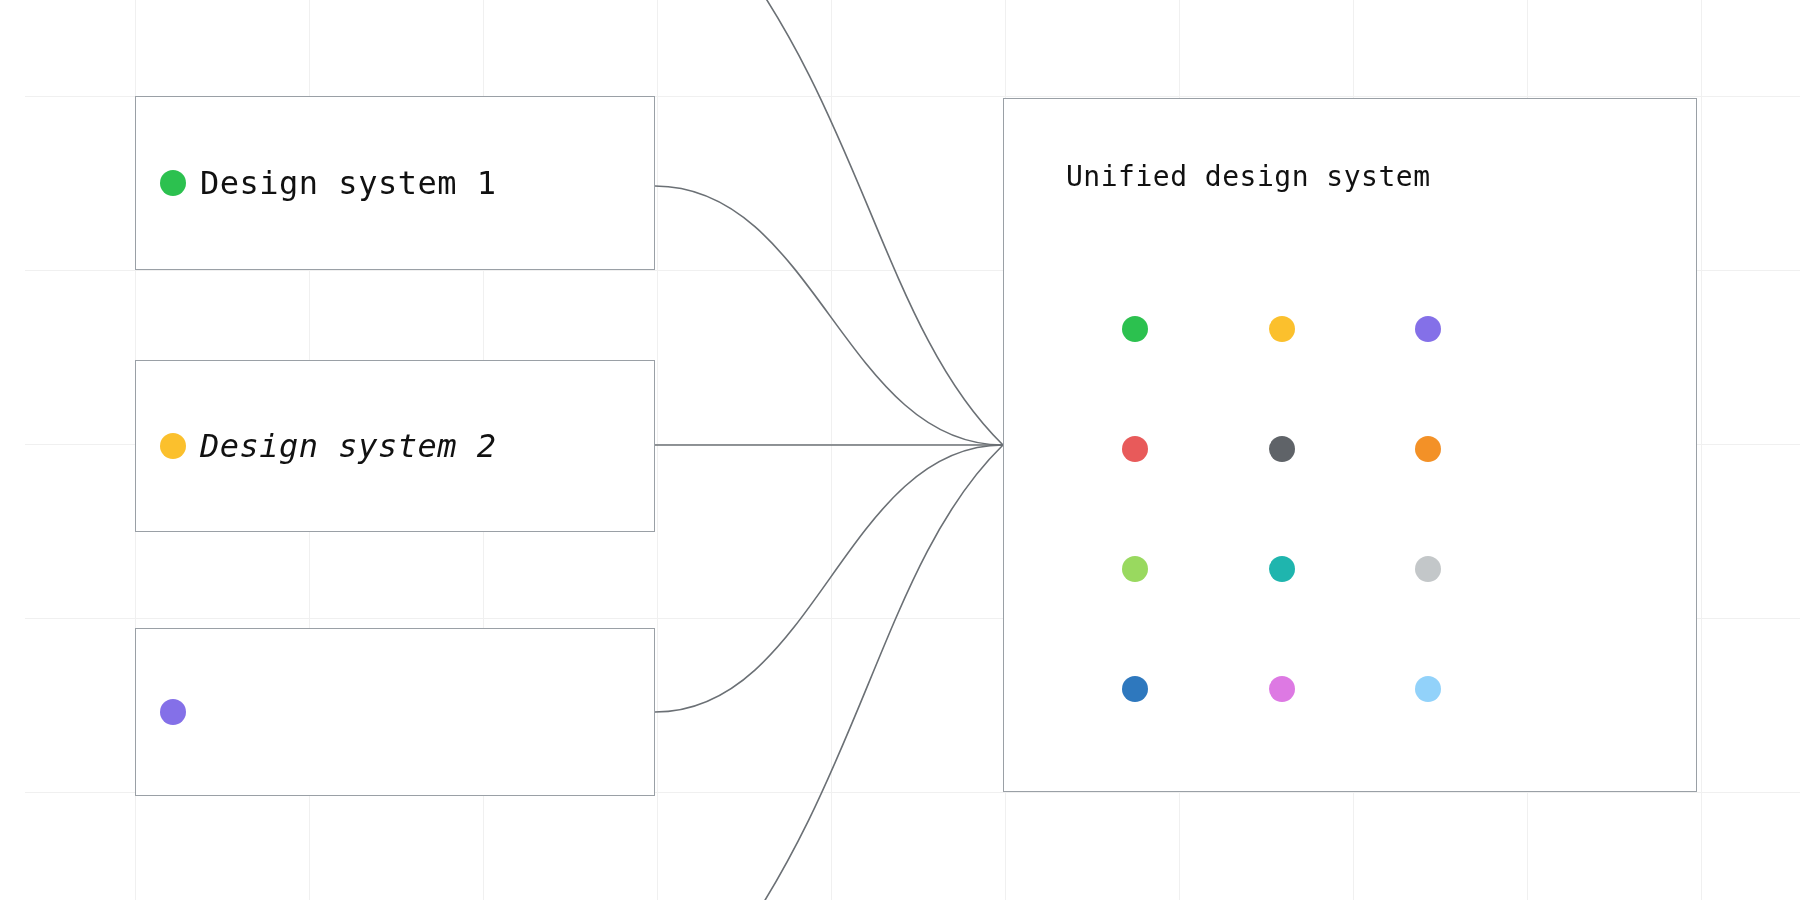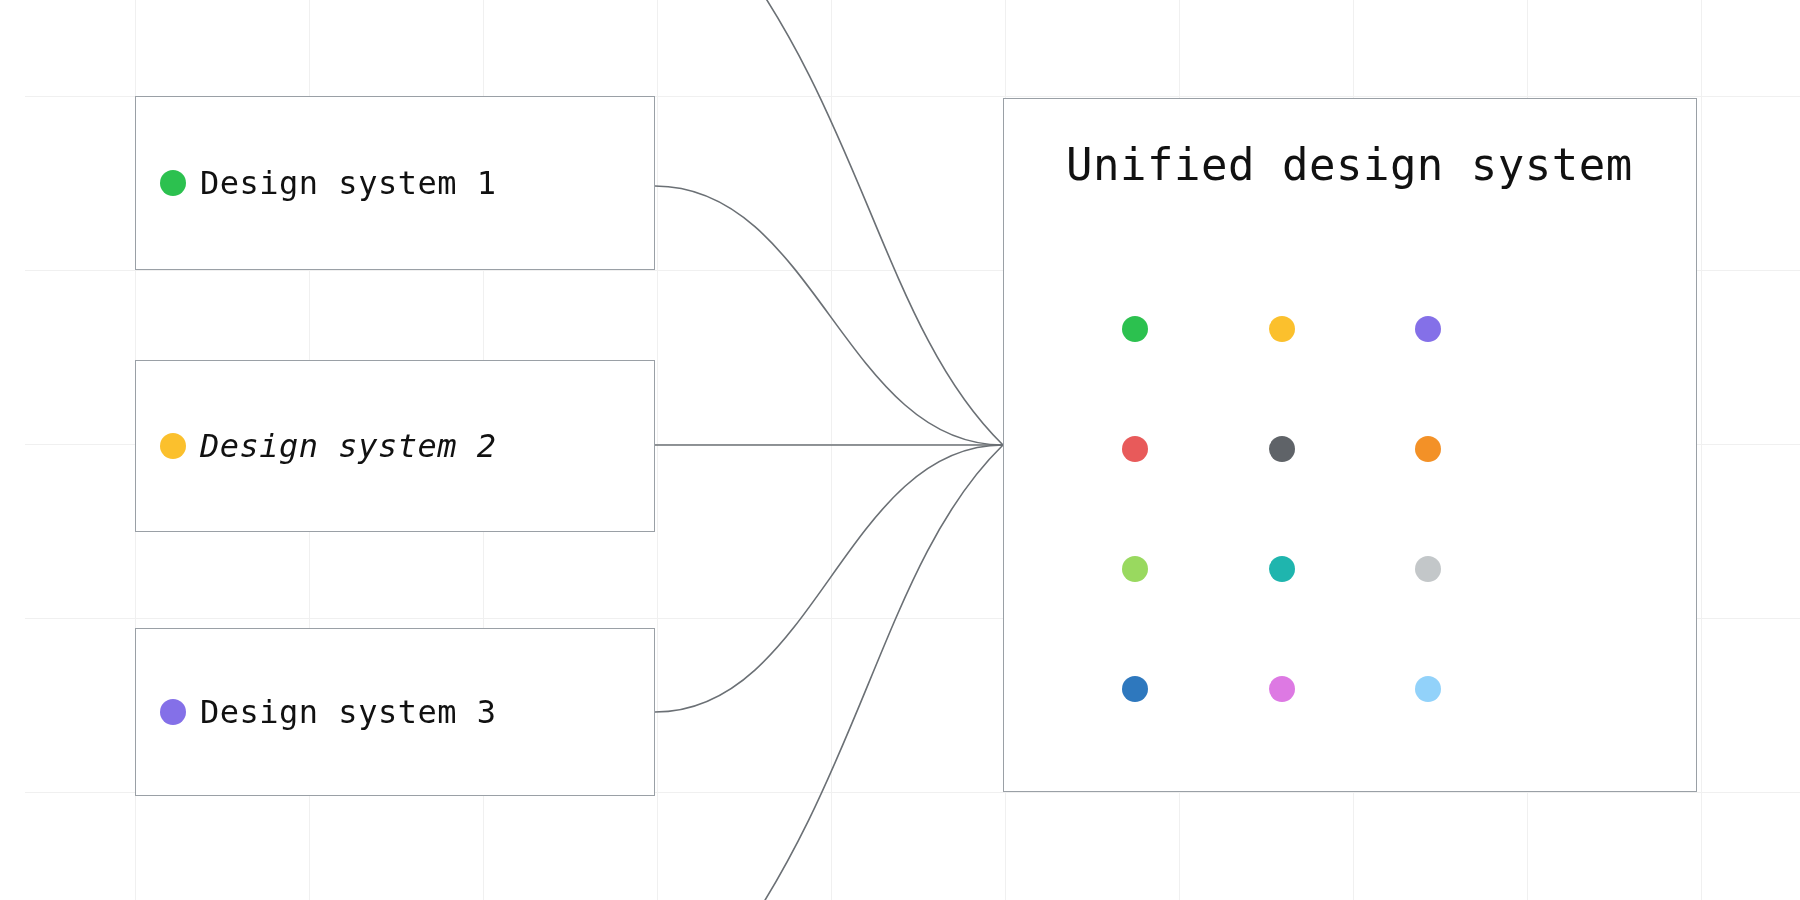--- a/index.html
+++ b/index.html
@@ -50,22 +50,22 @@
   #hub-panel {
     position: absolute;
     left: 978px; top: 98px;
     width: 694px; height: 694px;
     background: #ffffff;
     border: 1px solid #9aa0a6;
     z-index: 2;
   }
   #hub-title {
     position: absolute;
-    left: 62px; top: 44px;
-    font-size: 44px;
+    left: 62px; top: 64px;
+    font-size: 28px;
     line-height: 1;
     color: #111111;
     letter-spacing: 0.5px;
     white-space: nowrap;
   }
   #swatch-grid {
     position: absolute;
     left: 118px; top: 170px;
     width: 440px;
     display: grid;
@@ -100,21 +100,20 @@
     <span class="node-label">Design system 1</span>
   </div>
 
   <div class="node-card" style="left: 110px; top: 360px; width: 520px; height: 172px; font-style: italic;">
     <span class="node-dot" style="background: rgb(251, 192, 45);"></span>
     <span class="node-label">Design system 2</span>
   </div>
 
   <div class="node-card" style="left: 110px; top: 628px; width: 520px; height: 168px;">
     <span class="node-dot" style="background: rgb(132, 112, 232);"></span>
-    <span class="node-label">Design system 3</span>
   </div>
 
   <div id="hub-panel" style="left: 978px; top: 98px; width: 694px; height: 694px;">
     <div id="hub-title">Unified design system</div>
     <div id="swatch-grid">
         <div class="swatch-cell">
           <span class="swatch-dot" style="background: rgb(44, 193, 79);"></span>
         </div>
         <div class="swatch-cell">
           <span class="swatch-dot" style="background: rgb(251, 192, 45);"></span>

